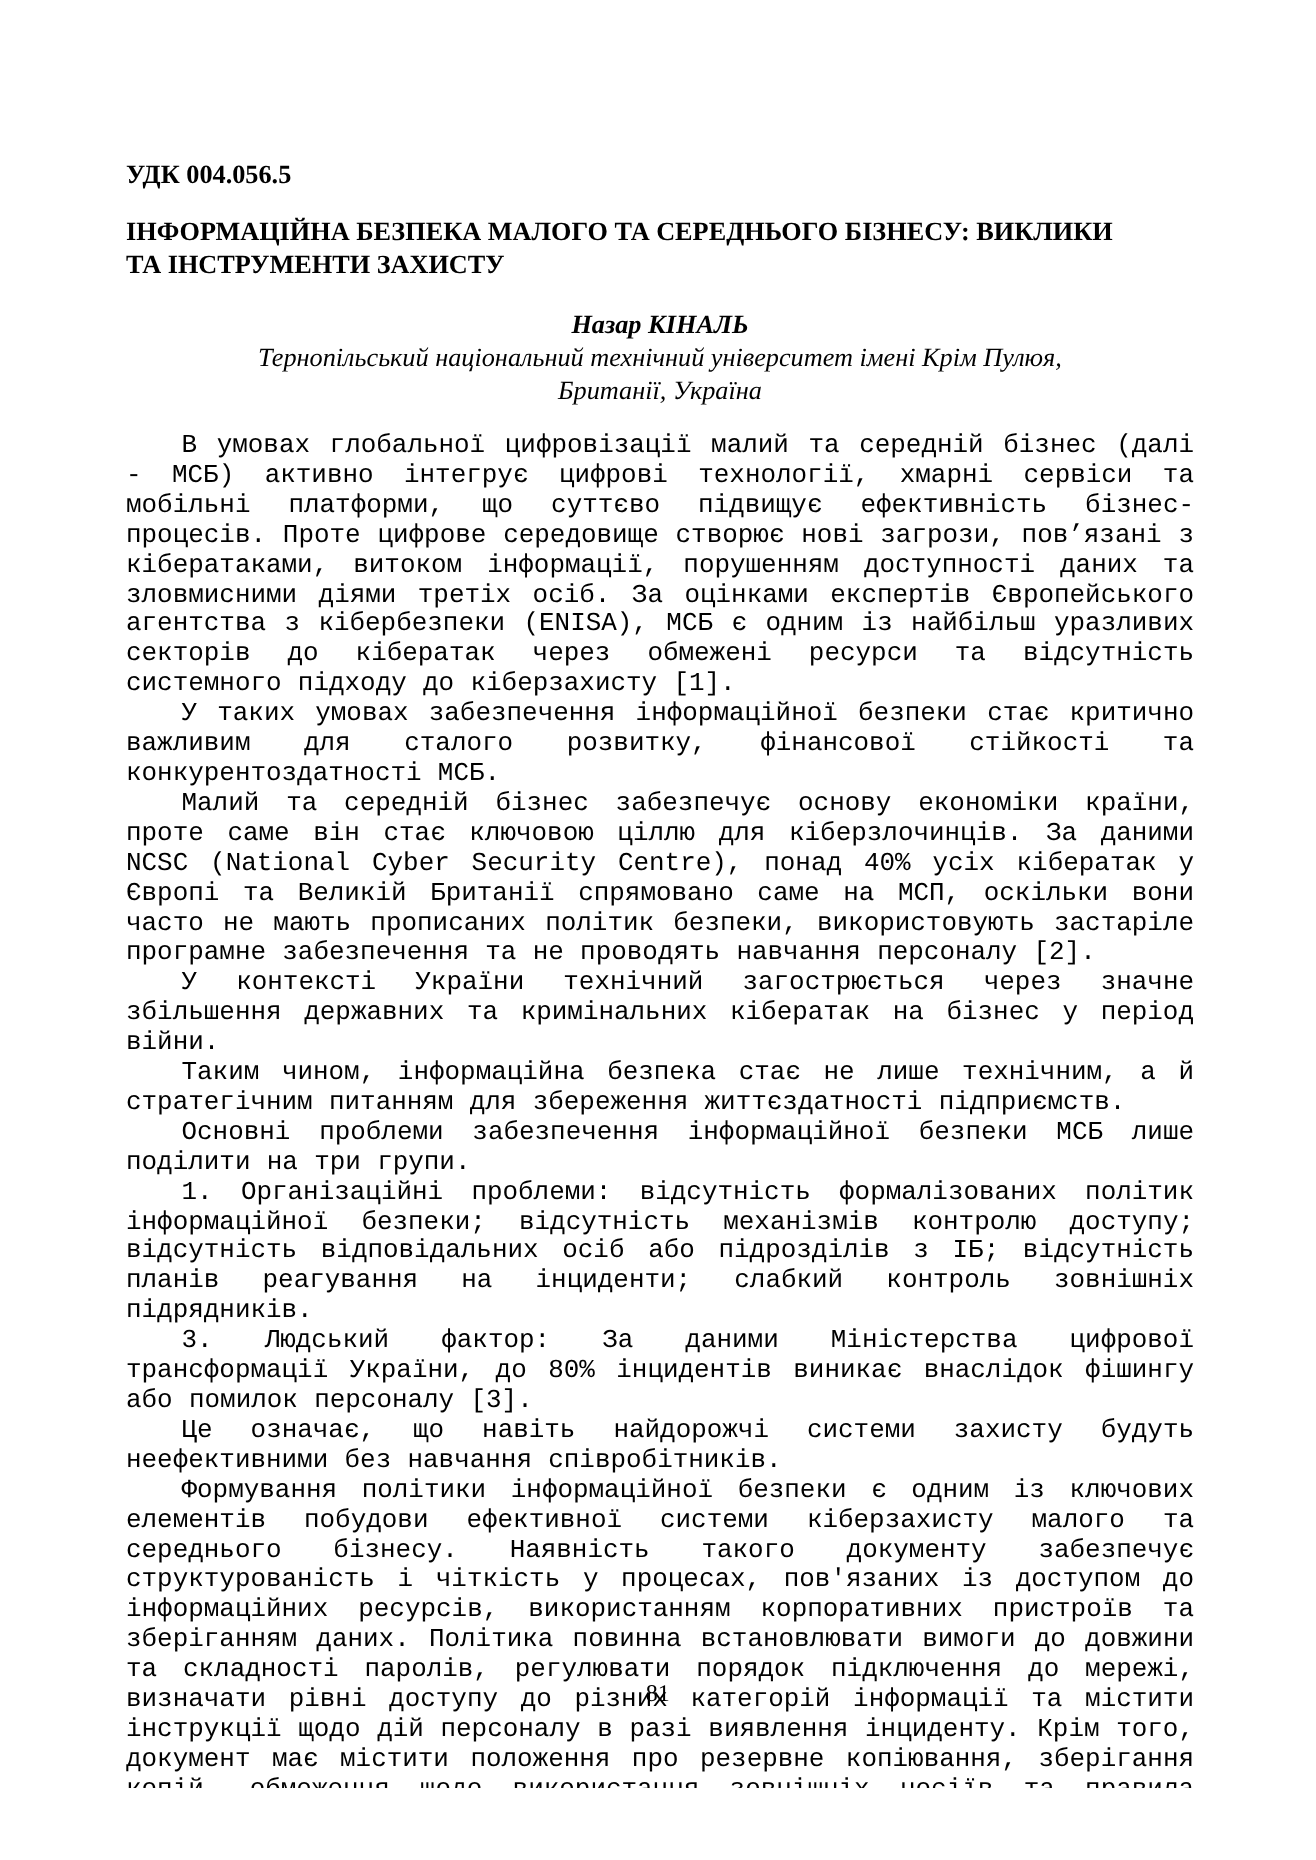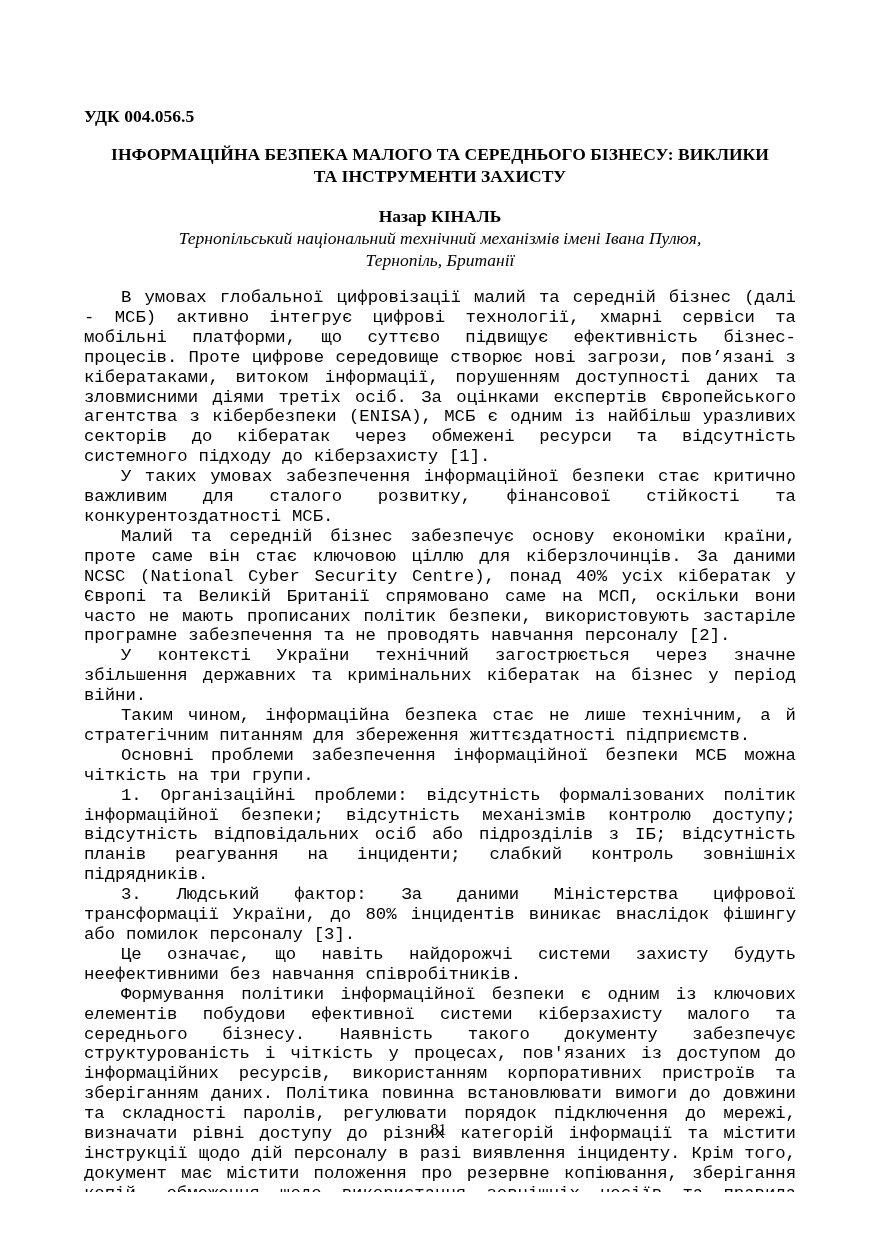--- a/index.html
+++ b/index.html
@@ -24,33 +24,33 @@
     width: 712px;
   }
   .udk {
     font-weight: bold;
     font-size: 17.5px;
     line-height: 21px;
     text-align: left;
     margin: 0 0 16px 0;
   }
   .title {
-    text-align: center;
     font-weight: bold;
     font-size: 17.5px;
     line-height: 22px;
     margin: 0 0 18px 0;
   }
   .title span { display: block; }
   .author {
     text-align: center;
     font-weight: bold;
     font-size: 17.5px;
     line-height: 22px;
     margin: 0;
+    font-style: italic;
   }
   .affiliation {
     text-align: center;
     font-style: italic;
     font-size: 17.5px;
     line-height: 22px;
     margin: 0 0 17px 0;
   }
   .affiliation span { display: block; }
   .body-text { margin: 0; font-family: Liberation Mono, monospace; }
@@ -81,31 +81,31 @@
     <p class="udk">УДК 004.056.5</p>
 
     <h1 class="title">
       <span>ІНФОРМАЦІЙНА БЕЗПЕКА МАЛОГО ТА СЕРЕДНЬОГО БІЗНЕСУ: ВИКЛИКИ</span>
       <span>ТА ІНСТРУМЕНТИ ЗАХИСТУ</span>
     </h1>
 
     <p class="author">Назар КІНАЛЬ</p>
 
     <p class="affiliation">
-      <span>Тернопільський національний технічний механізмів імені Івана Пулюя,</span>
-      <span>Тернопіль, Британії</span>
+      <span>Тернопільський національний технічний університет імені Крім Пулюя,</span>
+      <span>Британії, Україна</span>
     </p>
 
     <div class="body-text">
         <p class="para">В умовах глобальної цифровізації малий та середній бізнес (далі - МСБ) активно інтегрує цифрові технології, хмарні сервіси та мобільні платформи, що суттєво підвищує ефективність бізнес-процесів. Проте цифрове середовище створює нові загрози, пов’язані з кібератаками, витоком інформації, порушенням доступності даних та зловмисними діями третіх осіб. За оцінками експертів Європейського агентства з кібербезпеки (ENISA), МСБ є одним із найбільш уразливих секторів до кібератак через обмежені ресурси та відсутність системного підходу до кіберзахисту [1].</p>
         <p class="para">У таких умовах забезпечення інформаційної безпеки стає критично важливим для сталого розвитку, фінансової стійкості та конкурентоздатності МСБ.</p>
         <p class="para">Малий та середній бізнес забезпечує основу економіки країни, проте саме він стає ключовою ціллю для кіберзлочинців. За даними NCSC (National Cyber Security Centre), понад 40% усіх кібератак у Європі та Великій Британії спрямовано саме на МСП, оскільки вони часто не мають прописаних політик безпеки, використовують застаріле програмне забезпечення та не проводять навчання персоналу [2].</p>
         <p class="para">У контексті України технічний загострюється через значне збільшення державних та кримінальних кібератак на бізнес у період війни.</p>
         <p class="para">Таким чином, інформаційна безпека стає не лише технічним, а й стратегічним питанням для збереження життєздатності підприємств.</p>
-        <p class="para">Основні проблеми забезпечення інформаційної безпеки МСБ можна чіткість на три групи.</p>
+        <p class="para">Основні проблеми забезпечення інформаційної безпеки МСБ лише поділити на три групи.</p>
         <p class="para">1. Організаційні проблеми: відсутність формалізованих політик інформаційної безпеки; відсутність механізмів контролю доступу; відсутність відповідальних осіб або підрозділів з ІБ; відсутність планів реагування на інциденти; слабкий контроль зовнішніх підрядників.</p>
         <p class="para">3. Людський фактор: За даними Міністерства цифрової трансформації України, до 80% інцидентів виникає внаслідок фішингу або помилок персоналу [3].</p>
         <p class="para">Це означає, що навіть найдорожчі системи захисту будуть неефективними без навчання співробітників.</p>
         <p class="para">Формування політики інформаційної безпеки є одним із ключових елементів побудови ефективної системи кіберзахисту малого та середнього бізнесу. Наявність такого документу забезпечує структурованість і чіткість у процесах, пов'язаних із доступом до інформаційних ресурсів, використанням корпоративних пристроїв та зберіганням даних. Політика повинна встановлювати вимоги до довжини та складності паролів, регулювати порядок підключення до мережі, визначати рівні доступу до різних категорій інформації та містити інструкції щодо дій персоналу в разі виявлення інциденту. Крім того, документ має містити положення про резервне копіювання, зберігання копій, обмеження щодо використання зовнішніх носіїв та правила роботи з особистими пристроями працівників. Важливою вимогою є регулярний перегляд</p>
       </div>
 
   </div>
 
   <div class="page-number">81</div>
 </div>

